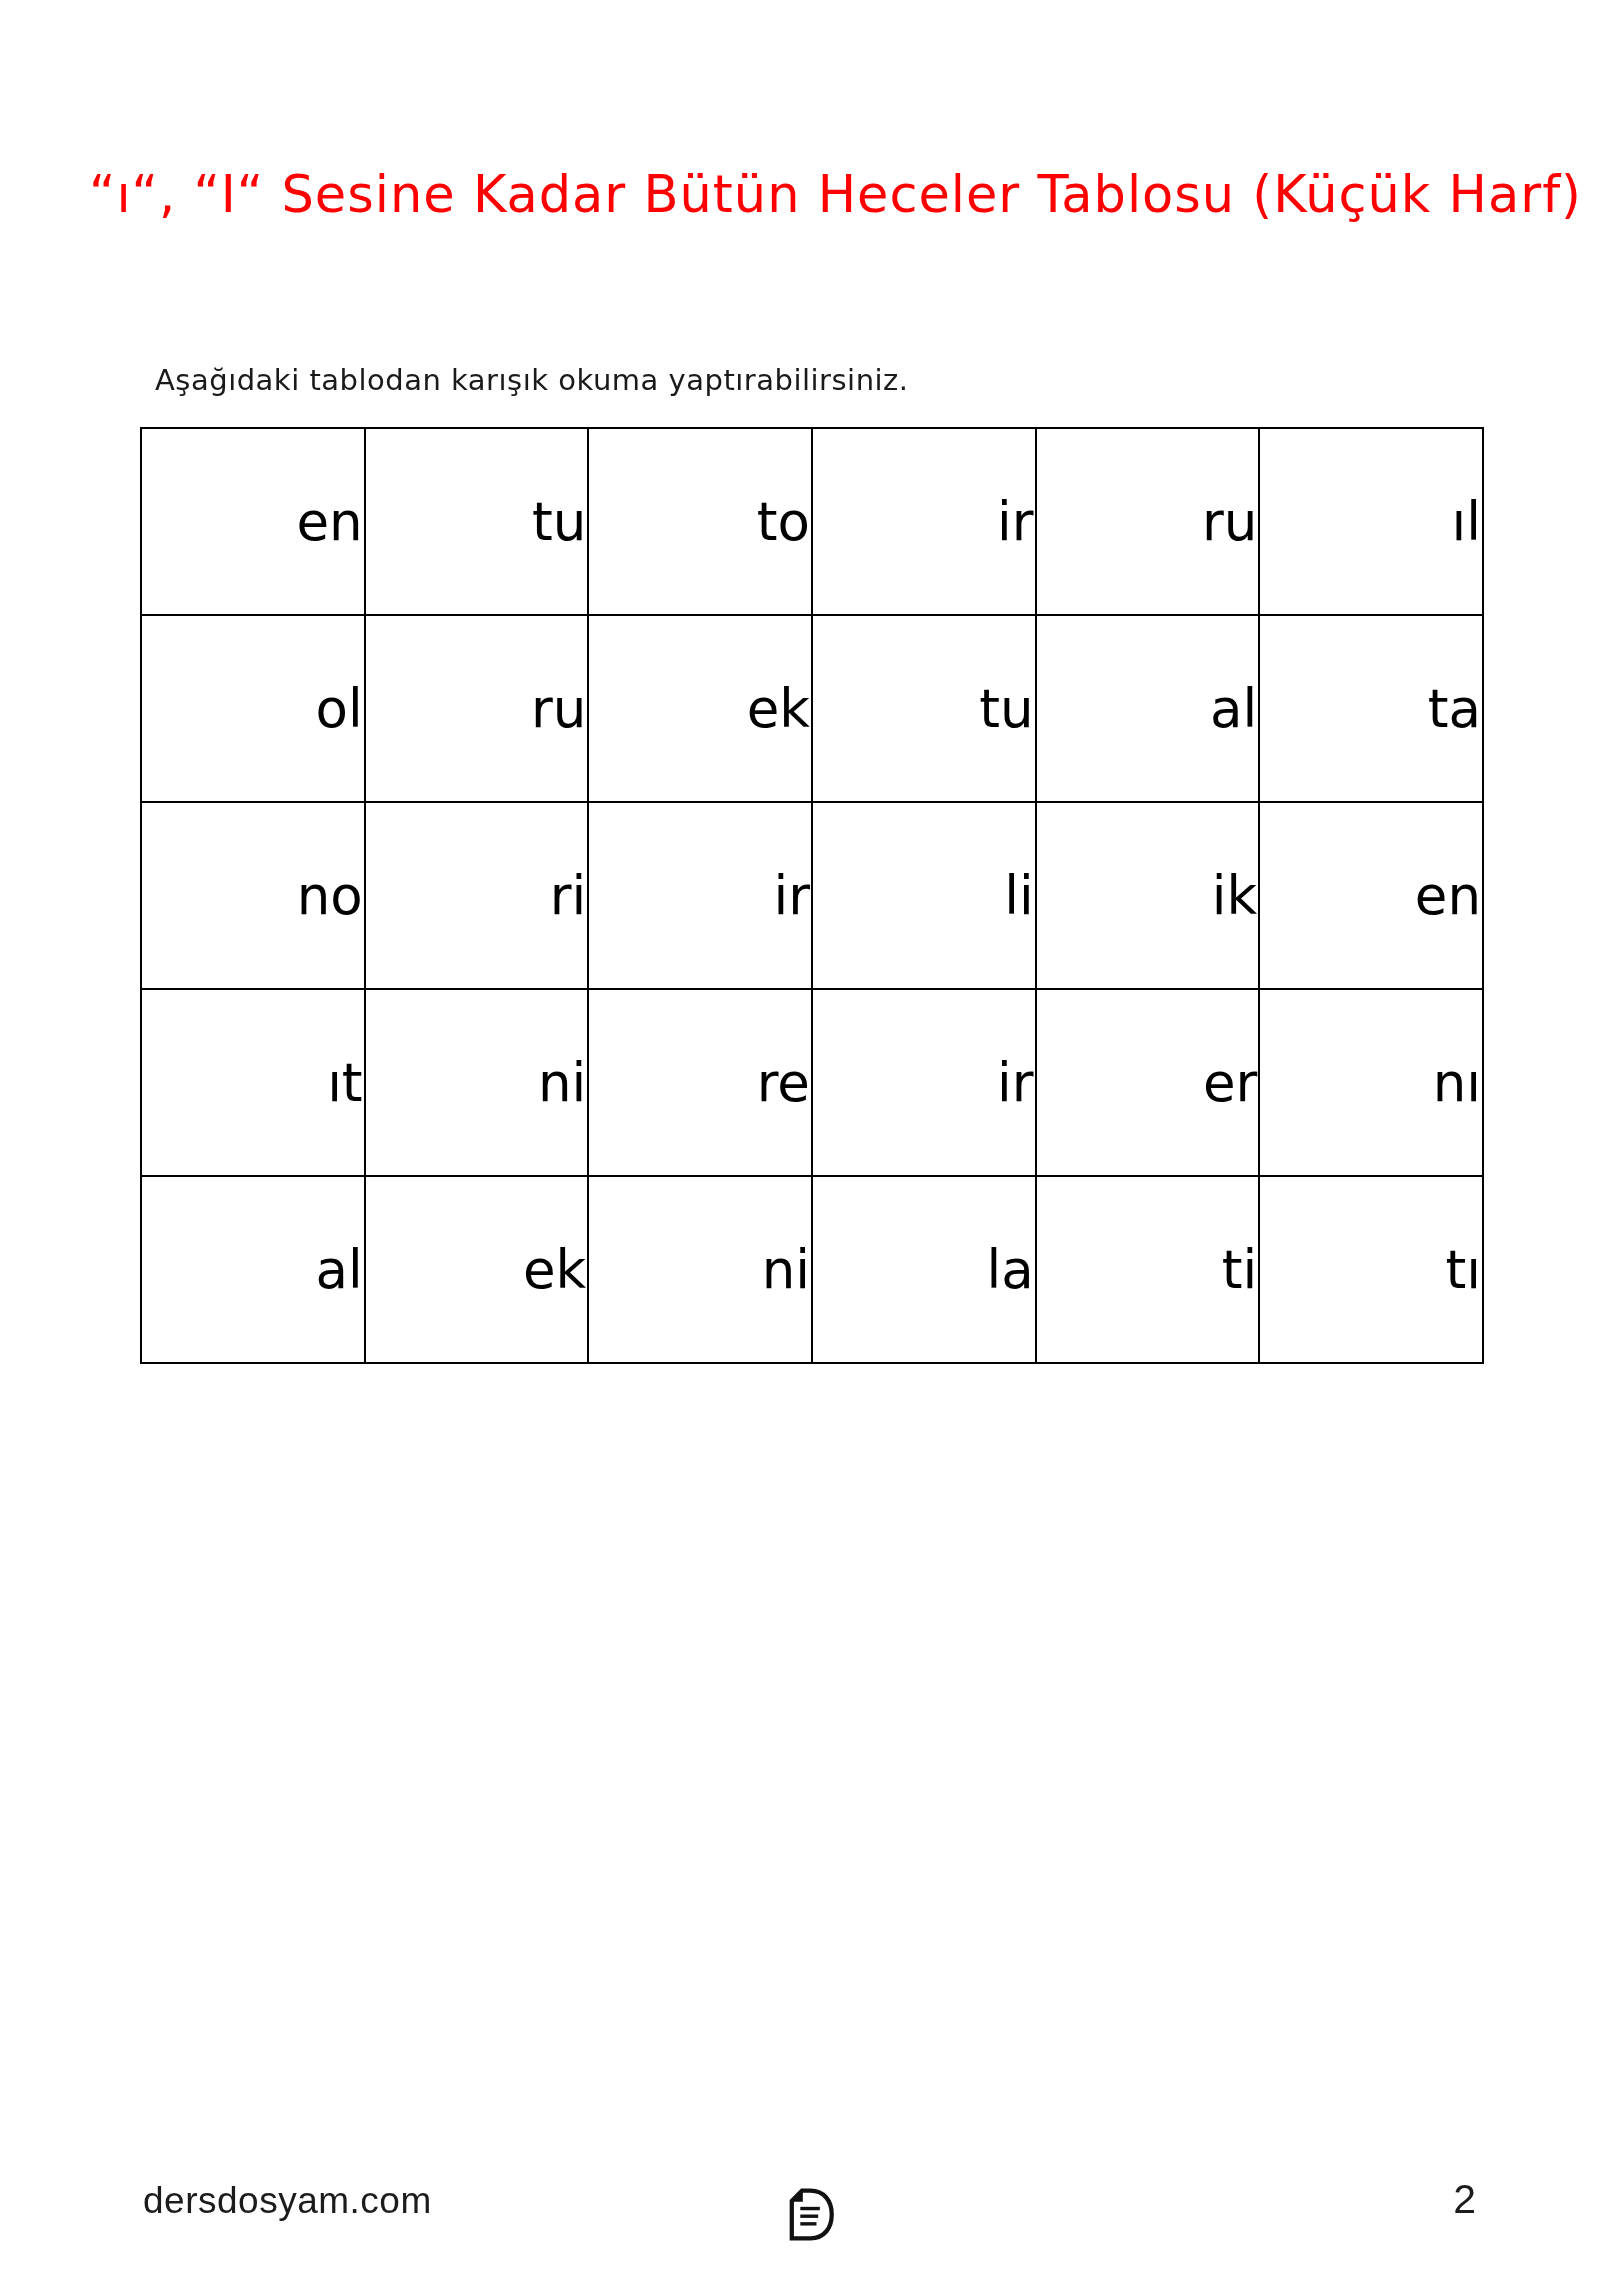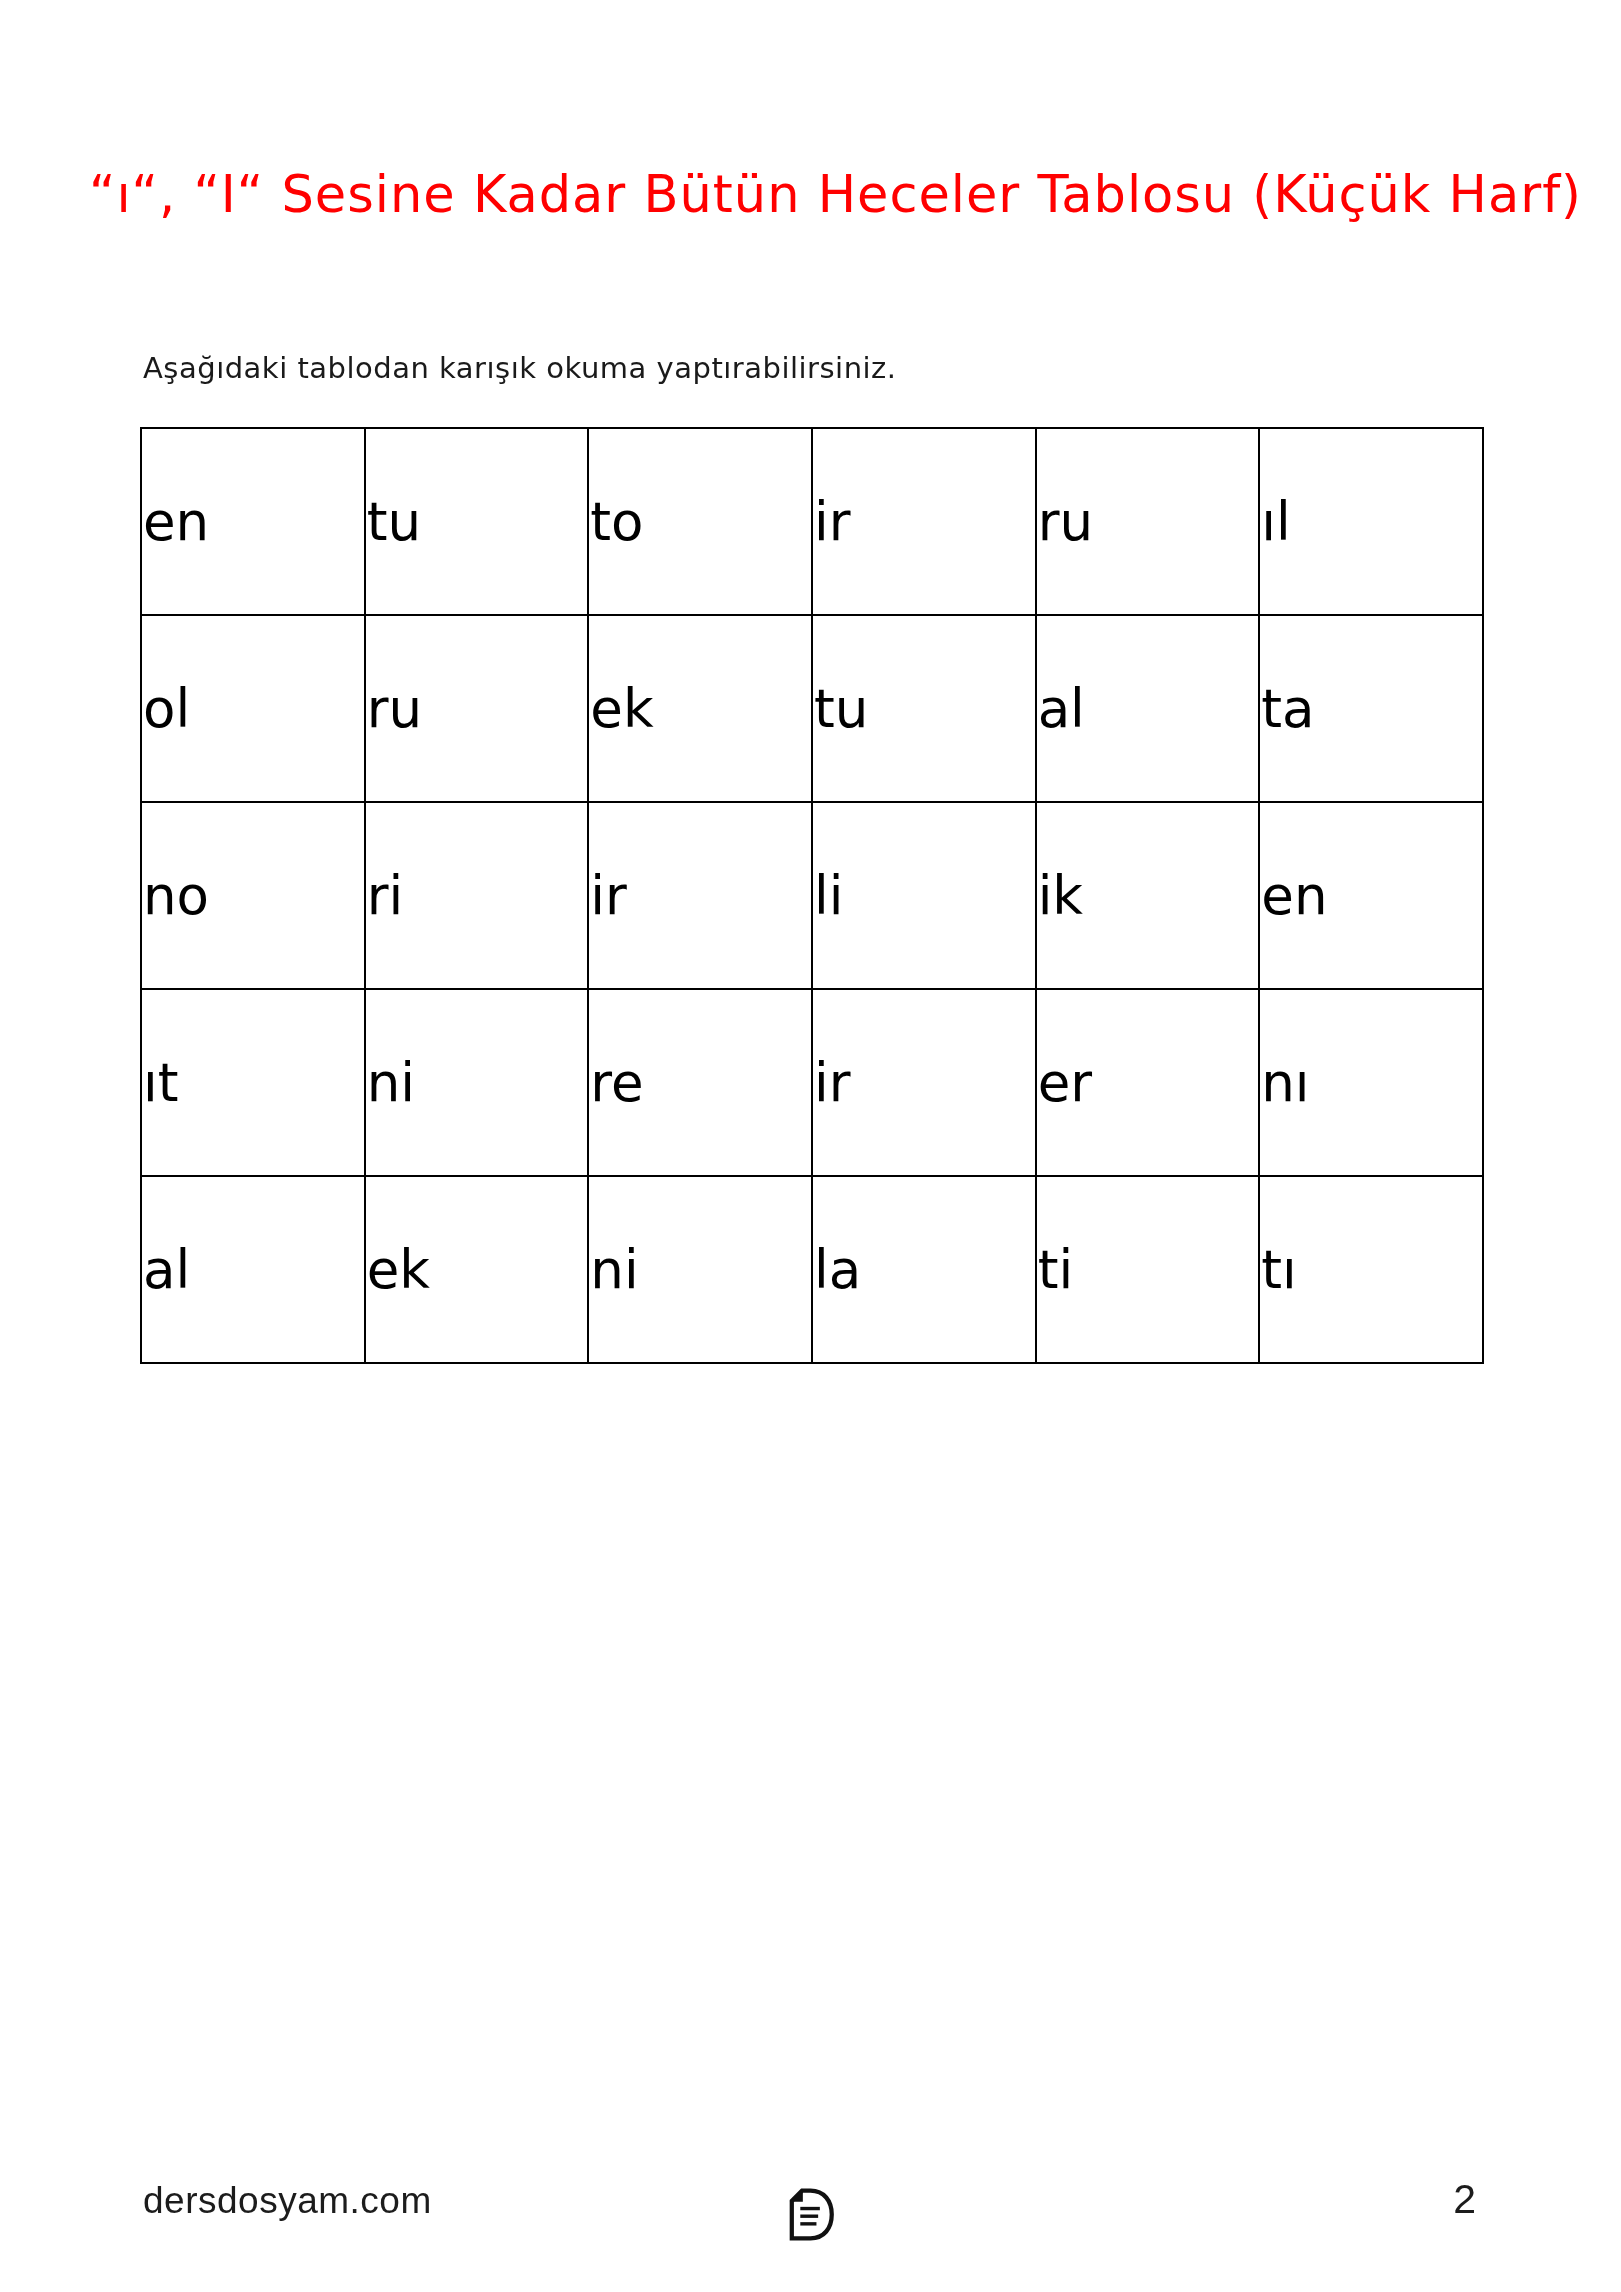--- a/index.html
+++ b/index.html
@@ -26,39 +26,39 @@
     font-size: 51px;
     font-weight: normal;
     letter-spacing: 1px;
     white-space: nowrap;
     padding-left: 25px;
   }
   .subtitle {
     position: absolute;
     top: 351px;
     left: 143px;
-    margin: 0;
+    margin: 12px;
     color: #1a1a1a;
     font-size: 29px;
     font-weight: normal;
     letter-spacing: 0.5px;
   }
   table.syllable-table {
     position: absolute;
     top: 427px;
     left: 140px;
     width: 1344px;
     border-collapse: collapse;
     table-layout: fixed;
     border: 2.9px solid #000000;
   }
   table.syllable-table td {
     border: 2px solid #000000;
     height: 183px;
-    text-align: left;
+    text-align: right;
     vertical-align: middle;
     font-size: 53px;
     color: #000000;
     font-weight: normal;
     background: #ffffff;
   }
   .footer-website {
     position: absolute;
     left: 143px;
     top: 2180px;

